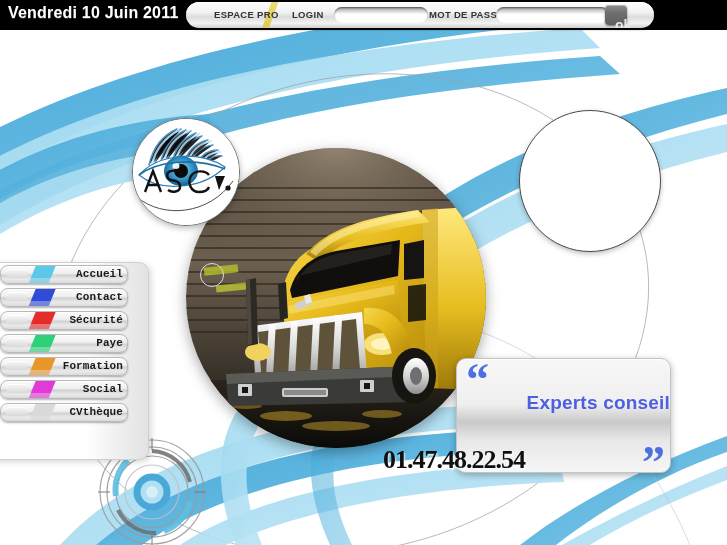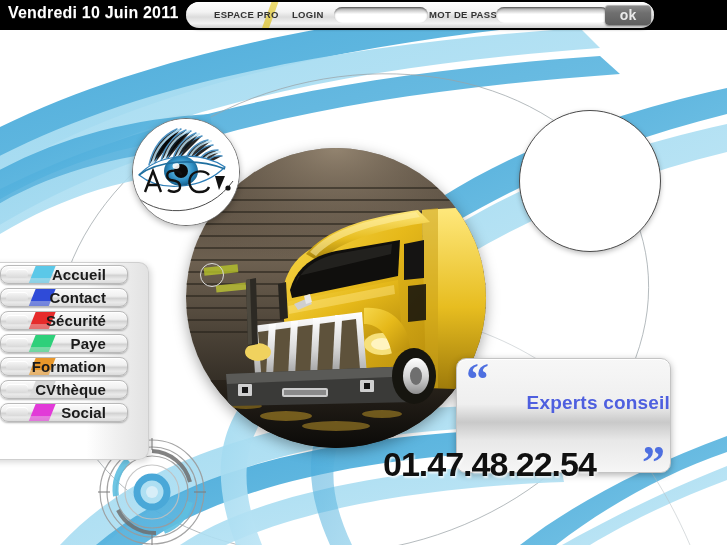--- a/index.html
+++ b/index.html
@@ -44,27 +44,27 @@
     position:absolute;top:5px;height:16px;
     border-radius:9px;border:none;
     background:linear-gradient(to bottom,#8e8e8e 0%,#bdbdbd 14%,#ffffff 45%,#ffffff 100%);
     box-shadow:inset 0 1px 2px rgba(0,0,0,.45);
     padding:0 8px;font-size:10px;color:#222;outline:none;
     font-family:"Liberation Sans",sans-serif;
   }
   .in-login{left:148px;width:78px;}
   .in-mdp{left:310px;width:97px;}
   .ok-btn{
-    position:absolute;left:419px;top:3px;width:46px;height:20px;
+    position:absolute;left:419px;top:3px;width:22px;height:20px;
     border-radius:4px;border:none;
     background:linear-gradient(to bottom,#8d8d8d,#6f6f6f 40%,#5f5f5f 100%);
     color:#e9e9e9;font-size:14px;font-weight:bold;
     box-shadow:inset 0 1px 0 rgba(255,255,255,.35),0 1px 2px rgba(0,0,0,.5);
     cursor:pointer;font-family:"Liberation Sans",sans-serif;
-    line-height:20px;padding:0;text-align:center;
+    line-height:20px;padding:10px;text-align:center;
   }
 
   
   #bgsvg{position:absolute;left:0;top:28px;width:727px;height:517px;z-index:1;}
 
   
   .logo-circle{
     position:absolute;left:132px;top:118px;width:106px;height:106px;
     border-radius:50%;
     background:#fff;
@@ -130,23 +130,23 @@
   .mi-slash{
     position:absolute;left:31px;top:-3px;width:20px;height:24px;
     transform:skewX(-22deg);
   }
   .mi-slash i{
     position:absolute;left:0;top:0;width:100%;height:100%;display:block;
   }
   .mi-slash .hi{height:62%;}
   .mi-slash .lo{top:62%;height:38%;opacity:.62;}
   .mi-label{
-    position:absolute;right:21px;top:1px;
-    font-size:15px;font-weight:bold;color:#1b1b1b;
-    letter-spacing:.1px;white-space:nowrap;line-height:15px;
+    position:absolute;right:4px;top:1px;
+    font-size:11px;font-weight:bold;color:#1b1b1b;
+    letter-spacing:.1px;white-space:nowrap;line-height:15px;font-family:Liberation Mono, monospace;
   }
 
   
   .quote-box{
     position:absolute;left:456px;top:358px;width:213px;height:113px;
     border-radius:10px;
     background:linear-gradient(to bottom,#f7f7f7 0%,#efefef 40%,#c9c9c9 56%,#e8e8e8 72%,#f6f6f6 100%);
     border:1px solid #c4c4c4;
     box-shadow:0 2px 7px rgba(0,0,0,.30), inset 0 1px 0 #fff;
     z-index:50;
@@ -164,22 +164,22 @@
   .q-l1{
     position:absolute;left:0;right:0;top:33px;text-align:right;
     font-size:19px;font-weight:bold;color:#4e5fdf;letter-spacing:.2px;
   }
   .q-l2{
     position:absolute;left:0;right:0;top:56px;text-align:center;
     font-size:19px;color:#4e5fdf;letter-spacing:.2px;
   }
   .phone{
     position:absolute;left:383px;top:445px;z-index:55;
-    font-size:34px;font-weight:bold;color:#101010;letter-spacing:-1px;
-    font-family:Liberation Sans, sans-serif;
+    font-size:26px;font-weight:bold;color:#101010;letter-spacing:-1px;
+    font-family:Liberation Serif, serif;
     text-shadow:1px 2px 2px rgba(255,255,255,.75);
     white-space:nowrap;
   }
 </style>
 </head>
 <body>
 
 <div id="stage">
 
   <svg id="bgsvg" viewBox="0 0 727 517" preserveAspectRatio="none">
@@ -468,33 +468,33 @@
       <span class="mi-slash">
         <i class="hi" style="background: linear-gradient(rgb(232, 151, 42), rgb(232, 151, 42));"></i>
         <i class="lo" style="background: rgb(232, 151, 42);"></i>
       </span>
       <span class="mi-label">Formation</span>
     </a>
 
     <a class="menu-item">
       <span class="mi-tab"></span>
       <span class="mi-slash">
+        <i class="hi" style="background: linear-gradient(rgb(226, 58, 216), rgb(226, 58, 216));"></i>
+        <i class="lo" style="background: rgb(226, 58, 216);"></i>
+      </span>
+      <span class="mi-label">Social</span>
+    </a>
+
+    <a class="menu-item">
+      <span class="mi-tab"></span>
+      <span class="mi-slash">
         <i class="hi" style="background: linear-gradient(rgb(217, 217, 217), rgb(217, 217, 217));"></i>
         <i class="lo" style="background: rgb(217, 217, 217);"></i>
       </span>
       <span class="mi-label">CVthèque</span>
-    </a>
-
-    <a class="menu-item">
-      <span class="mi-tab"></span>
-      <span class="mi-slash">
-        <i class="hi" style="background: linear-gradient(rgb(226, 58, 216), rgb(226, 58, 216));"></i>
-        <i class="lo" style="background: rgb(226, 58, 216);"></i>
-      </span>
-      <span class="mi-label">Social</span>
     </a>
 
 
   </nav>
 
   <div class="quote-box">
     <span class="q-open">“</span>
     <span class="q-l1">Experts conseil</span>
     <span class="q-close">”</span>
   </div>

